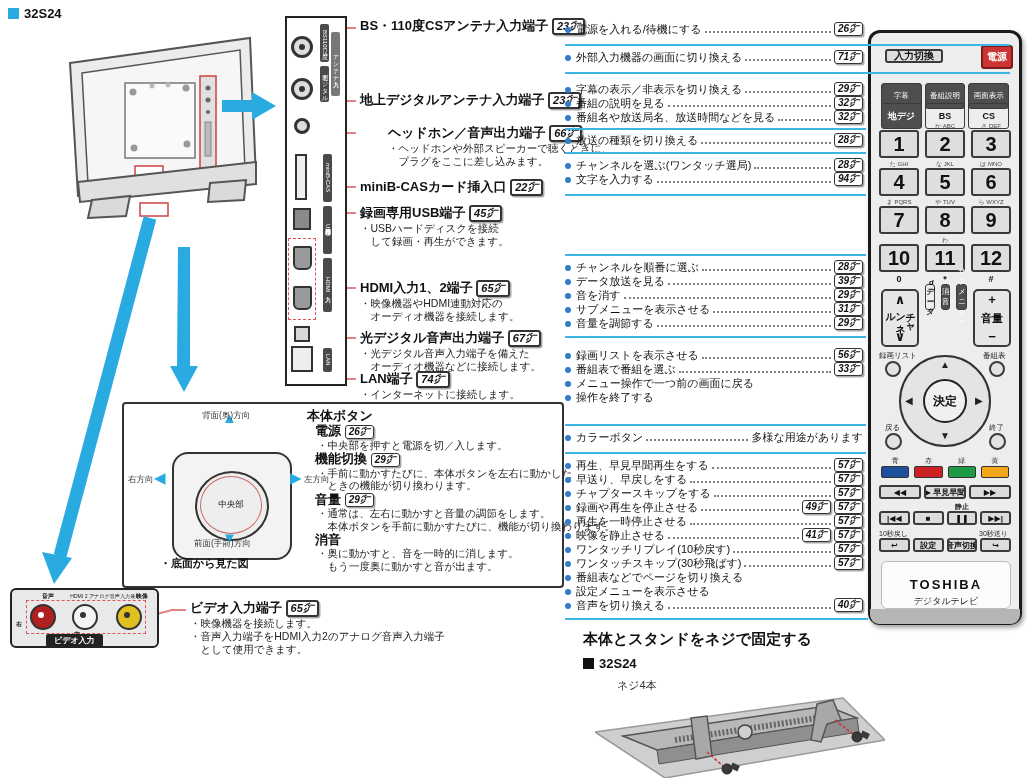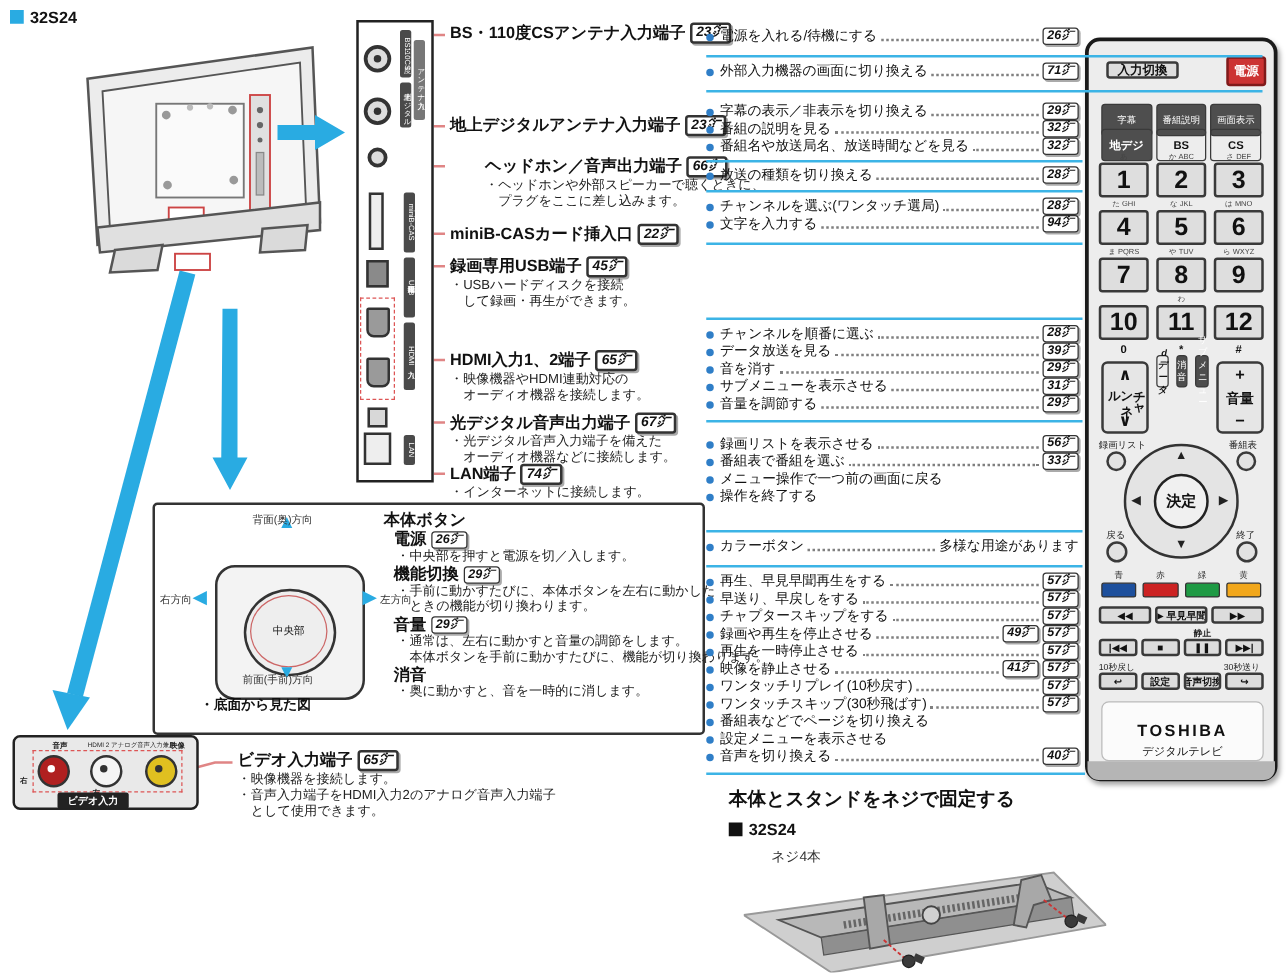--- a/index.html
+++ b/index.html
@@ -208,20 +208,21 @@
     <div class="bb-name" style="margin-left:8px;"><span>電源</span> <span class="badge sm">26㌻</span></div>
     <div class="bb-note" style="margin-left:10px;">・中央部を押すと電源を切／入します。</div>
     <div class="bb-name" style="margin-left:8px;"><span>機能切換</span> <span class="badge sm">29㌻</span></div>
     <div class="bb-note" style="margin-left:10px;">・手前に動かすたびに、本体ボタンを左右に動かした</div>
     <div class="bb-note" style="margin-left:10px;">　ときの機能が切り換わります。</div>
     <div class="bb-name" style="margin-left:8px;"><span>音量</span> <span class="badge sm">29㌻</span></div>
     <div class="bb-note" style="margin-left:10px;">・通常は、左右に動かすと音量の調節をします。</div>
     <div class="bb-note" style="margin-left:10px;">　本体ボタンを手前に動かすたびに、機能が切り換わります。</div>
     <div class="bb-name" style="margin-left:8px;"><span>消音</span></div>
     <div class="bb-note" style="margin-left:10px;">・奥に動かすと、音を一時的に消します。</div>
+    <div class="bb-note" style="margin-left:10px;">　もう一度奥に動かすと音が出ます。</div>
   </div>
 </div>
 
 <div id="vpanel" class="abs">
   <div class="abs" style="left:14px;top:10px;width:118px;height:32px;border:1.5px dashed #dd5555;"></div>
   <div class="vtiny" style="left:30px;top:2px;font-weight:bold;">音声</div>
   <div class="vtiny" style="left:52px;top:2px;transform:scale(.85);">HDMI 2 アナログ音声入力兼用</div>
   <div class="vtiny" style="left:124px;top:2px;font-weight:bold;">映像</div>
   <div class="vtiny" style="left:4px;top:30px;font-weight:bold;">右</div>
   <div class="vtiny" style="left:62px;top:40px;font-weight:bold;">左</div>

